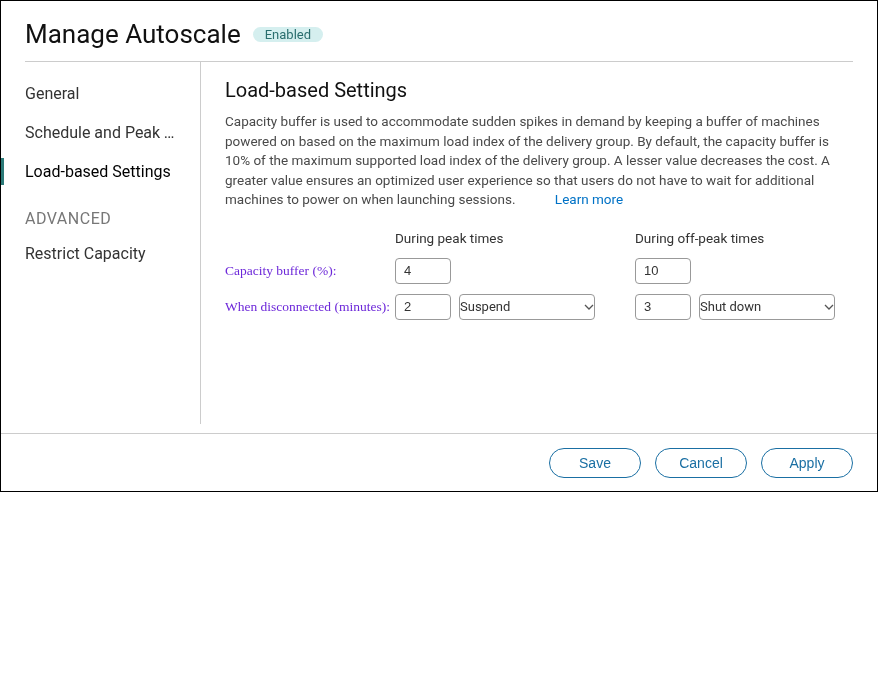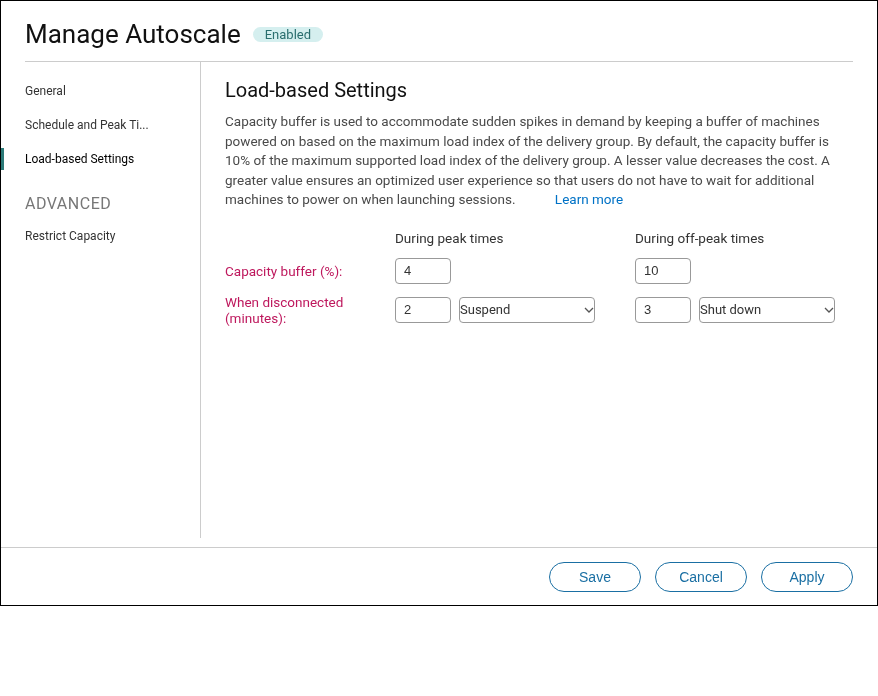--- a/index.html
+++ b/index.html
@@ -5,21 +5,21 @@
   * { box-sizing: border-box; }
   html, body { margin: 0; padding: 0; }
   body {
     font-family: -apple-system, BlinkMacSystemFont, "Segoe UI", Roboto, Helvetica, Arial, sans-serif;
     font-size: 14px;
     color: #333;
     background: #fff;
   }
   .window {
     width: 878px;
-    height: 606px;
+    height: 492px;
     border: 1px solid #000;
     display: flex;
     flex-direction: column;
     position: relative;
   }
   .header {
     padding: 18px 24px 12px 24px;
     display: flex;
     align-items: center;
     gap: 12px;
@@ -51,21 +51,21 @@
     width: 200px;
     border-right: 1px solid #ccc;
     padding-top: 12px;
     display: flex;
     flex-direction: column;
   }
   .sidebar-item {
     padding: 10px 20px 10px 24px;
     color: #333;
     cursor: pointer;
-    font-size: 12px;
+    font-size: 16px;
     white-space: nowrap;
     overflow: hidden;
     text-overflow: ellipsis;
     position: relative;
   }
   .sidebar-item.active {
     color: #000;
   }
   .sidebar-item.active::before {
     content: "";
@@ -103,21 +103,21 @@
     grid-template-columns: 170px 240px 240px;
     column-gap: 0;
     row-gap: 10px;
     align-items: center;
     font-size: 13.5px;
   }
   .col-header {
     color: #333;
     padding-bottom: 2px;
   }
-  .row-label { color: #be185d; }
+  .row-label { color: #6d28d9; font-family: Liberation Serif, serif; }
   .controls-cell { display: flex; gap: 8px; align-items: center; }
   .num-input {
     width: 56px;
     height: 26px;
     border: 1px solid #999;
     border-radius: 4px;
     padding: 0 8px;
     font-size: 13px;
     color: #333;
     background: #fff;

